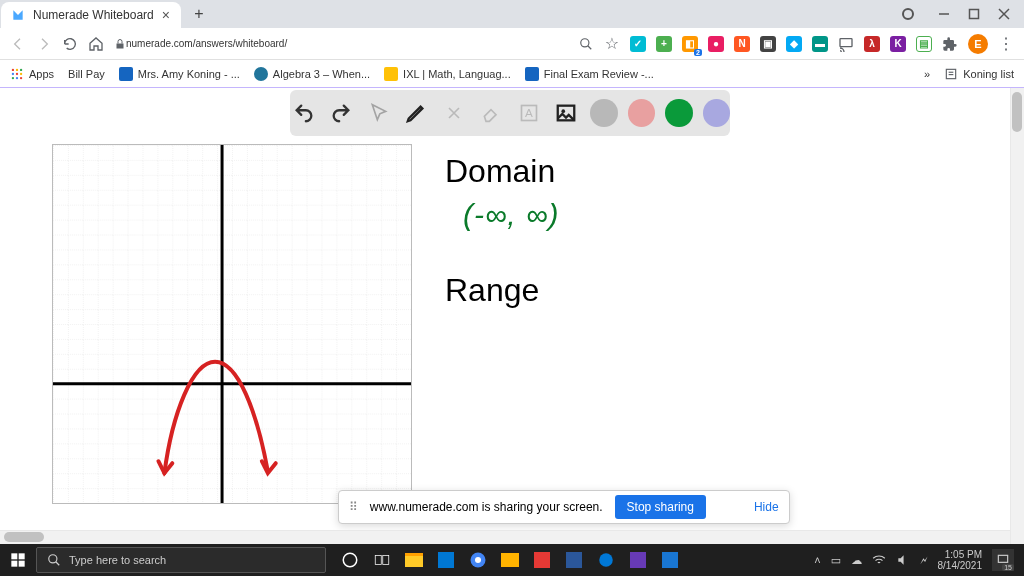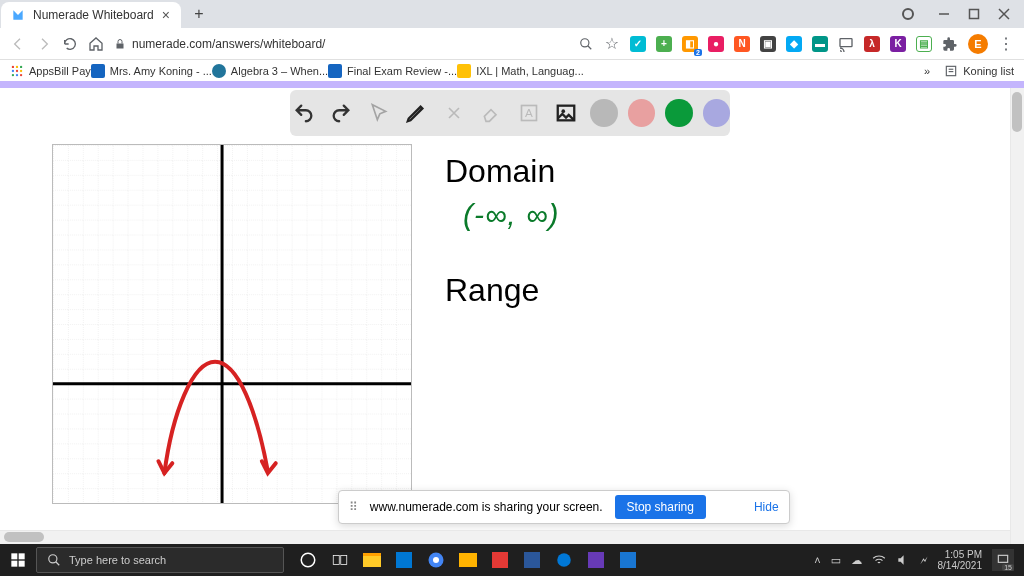--- a/index.html
+++ b/index.html
@@ -12,28 +12,28 @@
 .tab-close { color: #555; font-size: 14px; }
 .new-tab { width: 24px; height: 24px; display: flex; align-items: center; justify-content: center; color: #444; font-size: 16px; margin-left: 6px; }
 .win-controls { margin-left: auto; display: flex; gap: 18px; padding-right: 14px; align-items: center; }
 .win-icon { width: 12px; height: 12px; color: #555; }
 .account-dot { width: 12px; height: 12px; border: 2px solid #555; border-radius: 50%; margin-right: 6px; }
 
 
 .urlbar { height: 32px; background: #fff; display: flex; align-items: center; padding: 0 10px; gap: 10px; border-bottom: 1px solid #e0e0e0; }
 .nav-icon { width: 16px; height: 16px; color: #5f6368; display: flex; align-items: center; justify-content: center; }
 .nav-icon.disabled { color: #bbb; }
-.url-field { flex: 1; font-size: 12px; color: #333; display: flex; align-items: center; gap: 6px; }
+.url-field { flex: 1; font-size: 10px; color: #333; display: flex; align-items: center; }
 .lock-icon { color: #5f6368; }
 .ext-icons { display: flex; gap: 10px; align-items: center; }
 .ext-icon { width: 16px; height: 16px; border-radius: 3px; display: flex; align-items: center; justify-content: center; font-size: 10px; color: #fff; font-weight: bold; }
 .avatar { width: 20px; height: 20px; border-radius: 50%; background: #f57c00; color: #fff; display: flex; align-items: center; justify-content: center; font-size: 11px; font-weight: bold; }
 
 
-.bookbar { height: 28px; background: #fff; display: flex; align-items: center; padding: 0 10px; border-bottom: 7px solid #c4b5fd; font-size: 11px; color: #333; }
+.bookbar { height: 28px; background: #fff; display: flex; align-items: center; padding: 0 10px; gap: 14px; border-bottom: 1px solid #c4b5fd; font-size: 11px; color: #333; }
 .book-item { display: flex; align-items: center; gap: 5px; }
 .book-icon { width: 14px; height: 14px; border-radius: 2px; }
 .book-right { margin-left: auto; display: flex; gap: 14px; align-items: center; }
 
 
 .content { position: relative; height: calc(576px - 28px - 32px - 28px - 32px); background: #fff; overflow: hidden; }
 .scroll-right { position: absolute; right: 0; top: 0; width: 14px; height: 100%; background: #f1f1f1; border-left: 1px solid #e8e8e8; }
 .scroll-thumb-v { position: absolute; right: 2px; top: 4px; width: 10px; height: 40px; background: #c1c1c1; border-radius: 5px; }
 .scroll-bottom { position: absolute; left: 0; bottom: 0; right: 14px; height: 14px; background: #f1f1f1; border-top: 1px solid #e8e8e8; }
 .scroll-thumb-h { position: absolute; bottom: 2px; left: 4px; height: 10px; width: 40px; background: #c1c1c1; border-radius: 5px; }
@@ -54,21 +54,21 @@
 .hw-green { font-size: 30px; color: #0a7a2a; font-style: italic; margin-left: 18px; margin-bottom: 40px; letter-spacing: 1px; }
 
 
 .share-banner { position: absolute; left: 338px; bottom: 20px; height: 34px; background: #fff; border: 1px solid #ccc; border-radius: 4px; display: flex; align-items: center; padding: 0 10px; gap: 12px; font-size: 12px; box-shadow: 0 2px 8px rgba(0,0,0,0.15); }
 .share-btn { background: #1a73e8; color: #fff; padding: 5px 12px; border-radius: 3px; font-size: 12px; }
 .hide-btn { color: #1a73e8; margin-left: 36px; }
 
 
 .taskbar { position: absolute; left: 0; bottom: 0; width: 100%; height: 32px; background: #1f1f1f; display: flex; align-items: center; color: #fff; font-size: 11px; }
 .start { width: 36px; height: 100%; display: flex; align-items: center; justify-content: center; }
-.search-box { background: #2b2b2b; height: 26px; width: 248px; display: flex; align-items: center; padding: 12px 10px; gap: 8px; color: #ccc; border-radius: 2px; border: 1px solid #555; }
+.search-box { background: #2b2b2b; height: 26px; width: 290px; display: flex; align-items: center; padding: 12px 10px; gap: 8px; color: #ccc; border-radius: 2px; border: 1px solid #555; }
 .task-icons { display: flex; gap: 4px; margin-left: 10px; align-items: center; height: 100%; }
 .task-icon { width: 28px; height: 28px; display: flex; align-items: center; justify-content: center; }
 .tray { margin-left: auto; display: flex; align-items: center; gap: 10px; padding-right: 10px; color: #ccc; }
 .clock { text-align: right; font-size: 10px; line-height: 11px; }
 .notif { width: 22px; height: 22px; background: #333; display: flex; align-items: center; justify-content: center; position: relative; }
 .notif-badge { position: absolute; bottom: 0; right: 0; font-size: 7px; background: #444; padding: 0 2px; border-radius: 2px; }
 
 svg { display: block; }
 </style>
 </head>
@@ -185,26 +185,26 @@
     </div>
   <div class="book-item">
       <div class="book-icon" style="background:#1565c0"></div>
       <span>Mrs. Amy Koning - ...</span>
     </div>
   <div class="book-item">
       <div class="book-icon" style="background:#21759b;border-radius:50%"></div>
       <span>Algebra 3 – When...</span>
     </div>
   <div class="book-item">
+      <div class="book-icon" style="background:#ffc107"></div>
+      <span>IXL | Math, Languag...</span>
+    </div>
+  <div class="book-item">
       <div class="book-icon" style="background:#1565c0"></div>
       <span>Final Exam Review -...</span>
-    </div>
-  <div class="book-item">
-      <div class="book-icon" style="background:#ffc107"></div>
-      <span>IXL | Math, Languag...</span>
     </div>
   <div class="book-right">
     <span>»</span>
     <div class="book-item">
       <svg width="14" height="14" viewBox="0 0 24 24">
           <rect x="4" y="4" width="16" height="16" fill="none" stroke="#5f6368" stroke-width="2"></rect>
           <line x1="8" y1="9" x2="16" y2="9" stroke="#5f6368" stroke-width="2"></line>
           <line x1="8" y1="13" x2="16" y2="13" stroke="#5f6368" stroke-width="2"></line>
         </svg>
       <span>Koning list</span>

